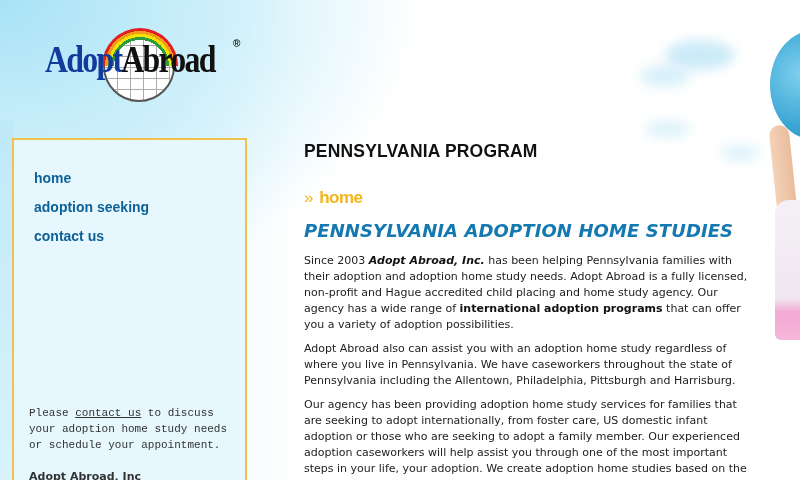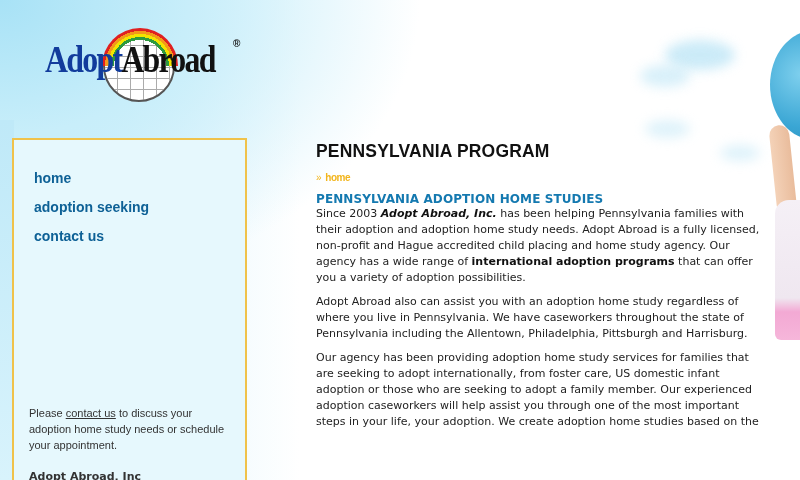--- a/index.html
+++ b/index.html
@@ -80,48 +80,50 @@
       border: 2px solid #f0c24a;
     }
     .nav { position: absolute; left: 20px; top: 28px; list-style: none; }
     .nav li { height: 29px; }
     .nav a {
       font-family: "Liberation Sans", sans-serif; font-weight: bold;
       font-size: 14px; color: #0e6196; text-decoration: none;
     }
     .side-note {
       position: absolute; left: 15px; top: 265px; width: 205px;
-      font-family: Liberation Sans, sans-serif; font-size: 11px; line-height: 16px; color: #333;
+      font-family: Liberation Mono, monospace; font-size: 11px; line-height: 16px; color: #333;
     }
     .side-note a { color: #333; text-decoration: underline; }
     .side-org {
       position: absolute; left: 15px; top: 330px;
       font-family: "DejaVu Sans", sans-serif; font-size: 11px; font-weight: bold; color: #333;
     }
 
     
-    .main { position: absolute; left: 316px; top: 140px; width: 450px; }
+    .main { position: absolute; left: 304px; top: 140px; width: 450px; }
     .page-title {
       font-family: "Liberation Sans", sans-serif; font-weight: bold;
       font-size: 19px; color: #111; letter-spacing: 0.2px;
       transform: scaleX(0.92); transform-origin: left;
       white-space: nowrap;
     }
     .crumb {
-      margin-top: 10px; height: 20px;
-      font-family: "Liberation Sans", sans-serif; font-weight: bold; font-size: 10px;
+      margin-top: 26px; height: 20px;
+      font-family: "Liberation Sans", sans-serif; font-weight: bold; font-size: 17px;
       color: #f2b51c; letter-spacing: -0.5px;
     }
     .crumb .arrows { font-weight: normal; margin-right: 2px; }
     .crumb a { color: #f2b51c; text-decoration: none; }
     .section-title {
-      font-family: "DejaVu Sans", sans-serif; font-weight: bold; font-size: 12px;
-      color: #1479b0; letter-spacing: 0.1px; white-space: nowrap;
+      margin-top: 12px;
+      font-family: "DejaVu Sans", sans-serif; font-weight: bold; font-size: 18px;
+      color: #1479b0; letter-spacing: 0.1px; white-space: nowrap; font-style: italic;
     }
     .para {
+      margin-top: 12px;
       font-family: "DejaVu Sans", sans-serif; font-size: 11px; line-height: 16px; color: #222;
       width: 452px;
     }
     .para + .para { margin-top: 8px; }
     .para b { color: #111; }
   </style>
 </head>
 <body>
 
 <div class="bg"></div>

